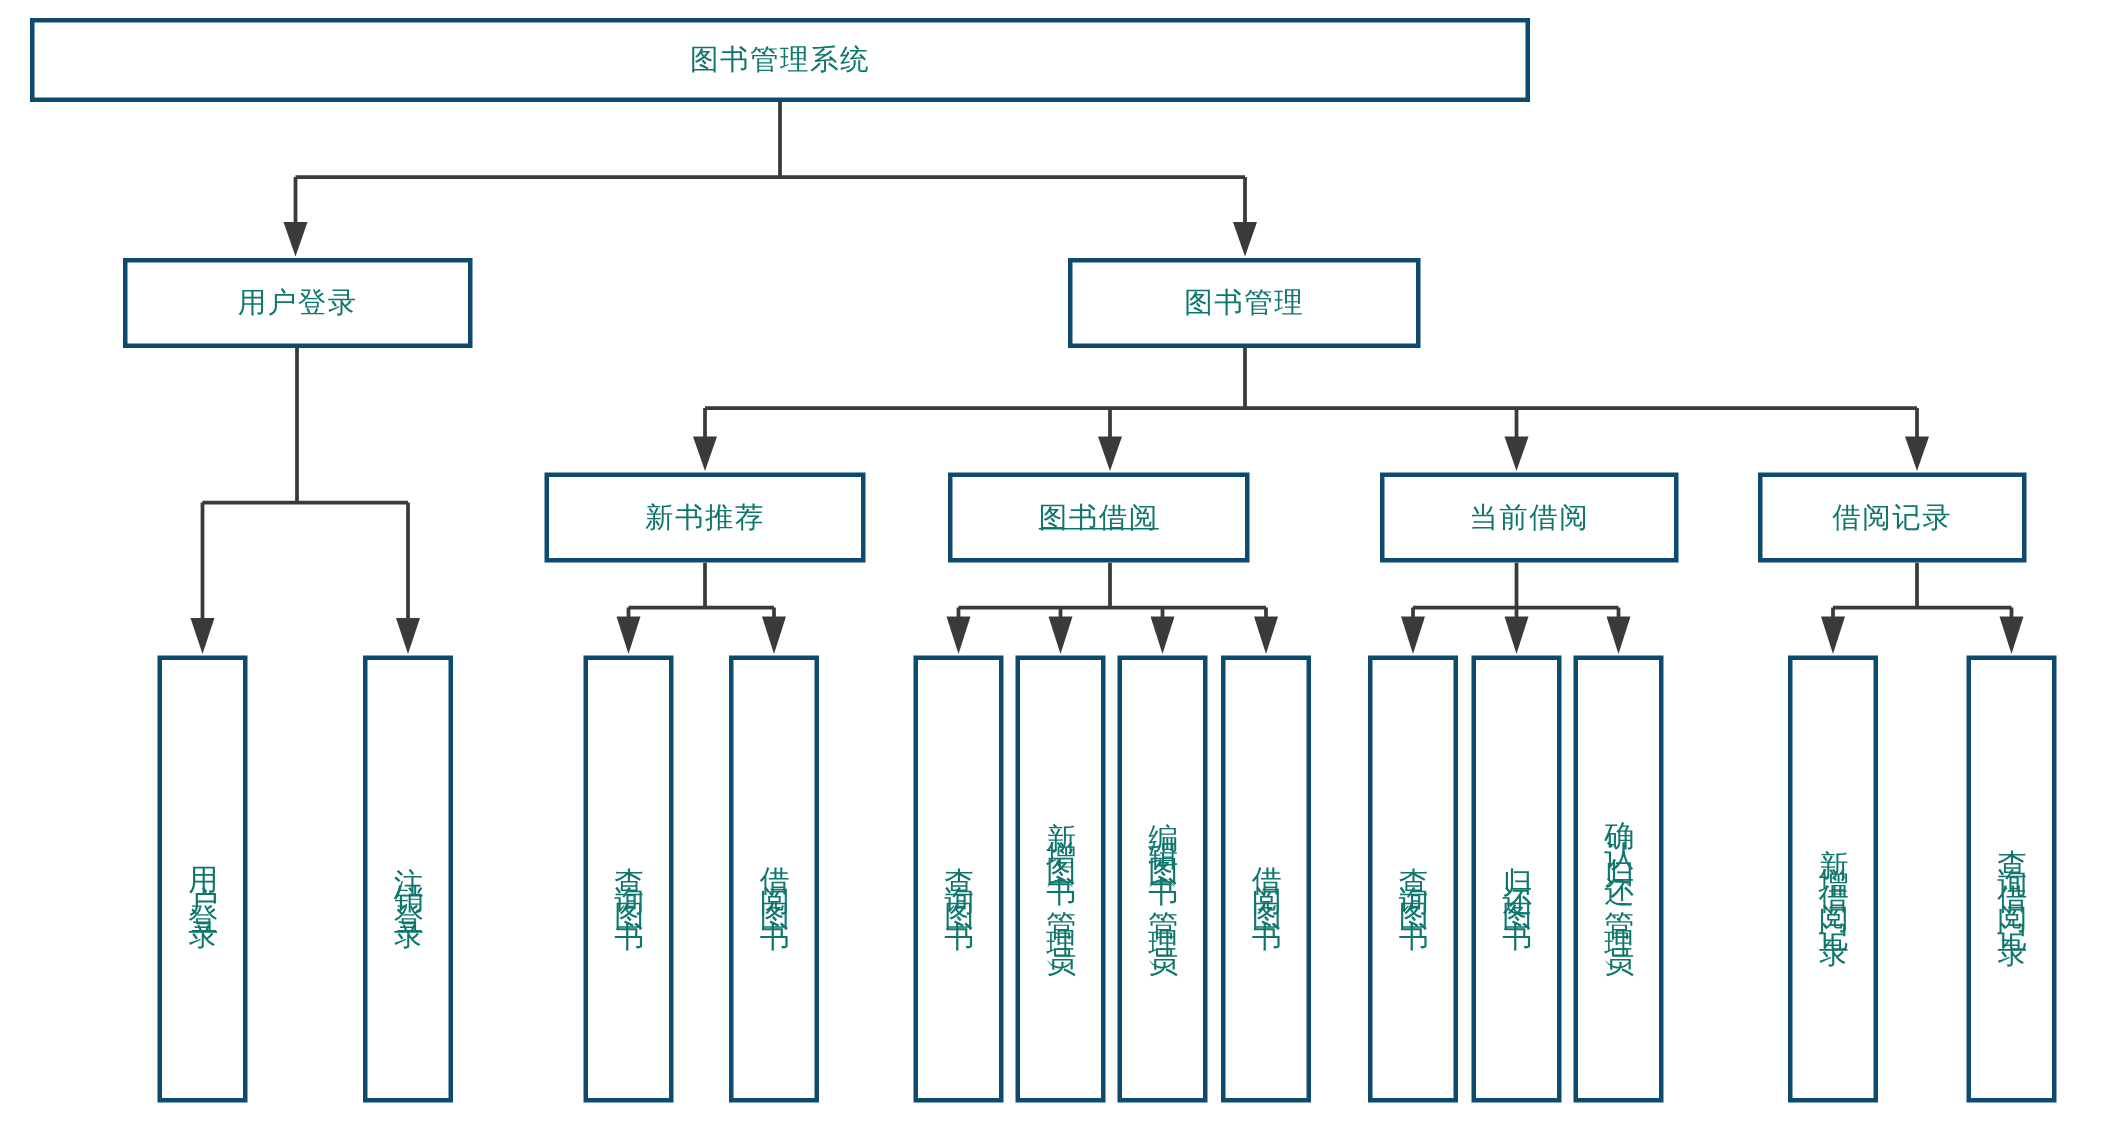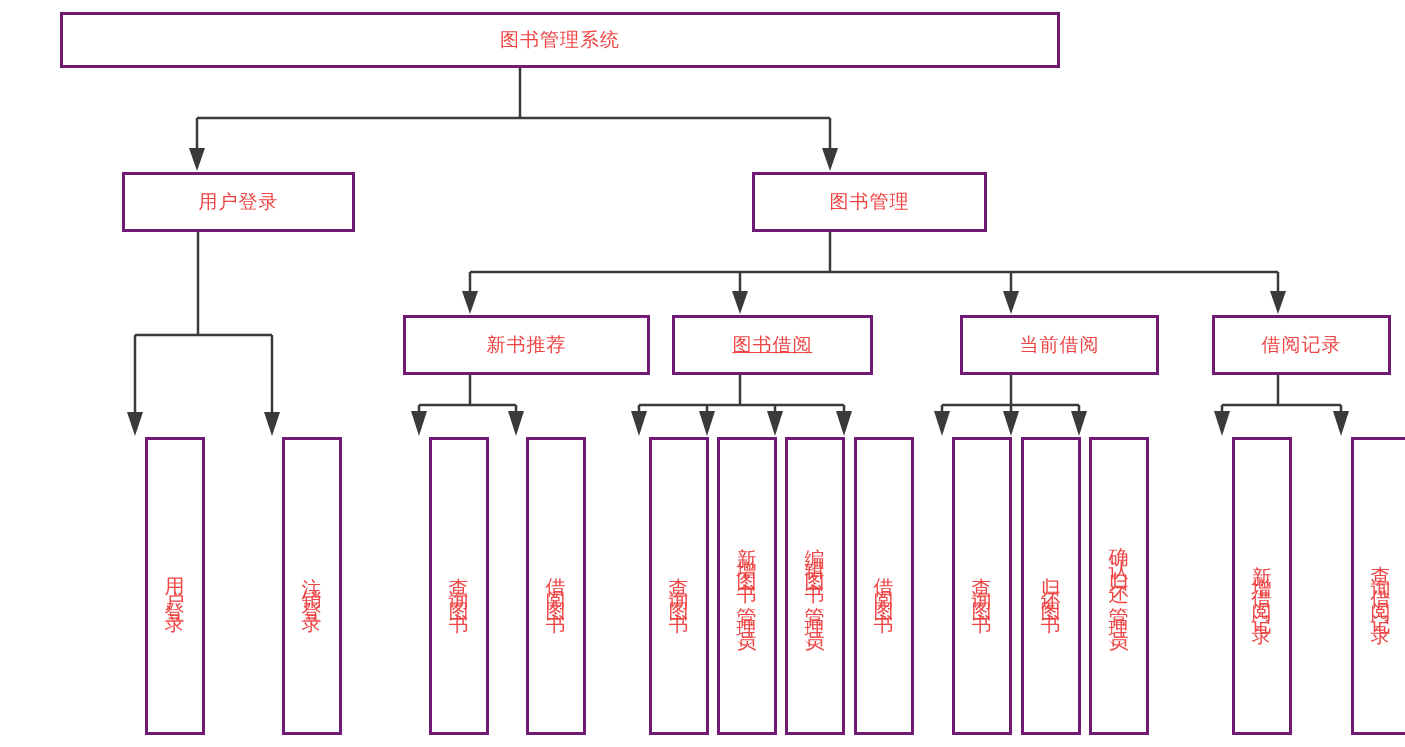--- a/index.html
+++ b/index.html
@@ -2,30 +2,30 @@
 <html><head>
 <meta charset="utf-8">
 <style>
   html,body{margin:0;padding:0;background:#ffffff;}
   body{font-family:"Liberation Sans","DejaVu Sans",sans-serif;}
   .stage{
     position:relative;width:1405px;height:747px;background:#ffffff;overflow:hidden;
   }
   .wires{position:absolute;left:0;top:0;width:1405px;height:747px;z-index:1;}
   .node{
-    position:absolute;box-sizing:border-box;border:3px solid #701a75;background:#ffffff;
+    position:absolute;box-sizing:border-box;border:3px solid #0c4a6e;background:#ffffff;
     display:flex;align-items:center;justify-content:center;
-    color:#ef4444;z-index:2;margin-left:40px;
+    color:#0f766e;z-index:2;
   }
   .h-node{font-size:19px;letter-spacing:1px;}
   .root{left:20px;top:12px;width:1000px;height:56px;}
   .b-login{left:82px;top:172px;width:233px;height:60px;}
   .b-mgmt{left:712px;top:172px;width:235px;height:60px;}
   .l3{top:315px;height:60px;}
-  .b-newrec{left:363px;width:247px;}
+  .b-newrec{left:363px;width:214px;}
   .b-borrow{left:632px;width:201px;text-decoration:underline;}
   .b-current{left:920px;width:199px;}
   .b-records{left:1172px;width:179px;}
   .leaf{
     top:437px;height:298px;width:60px;font-size:20px;
     writing-mode:vertical-rl;text-orientation:mixed;letter-spacing:12px;
     line-height:1;
   }
   .lf-login1{left:105px;} .lf-login2{left:242px;}
   .lf-nr1{left:389px;}   .lf-nr2{left:486px;}

